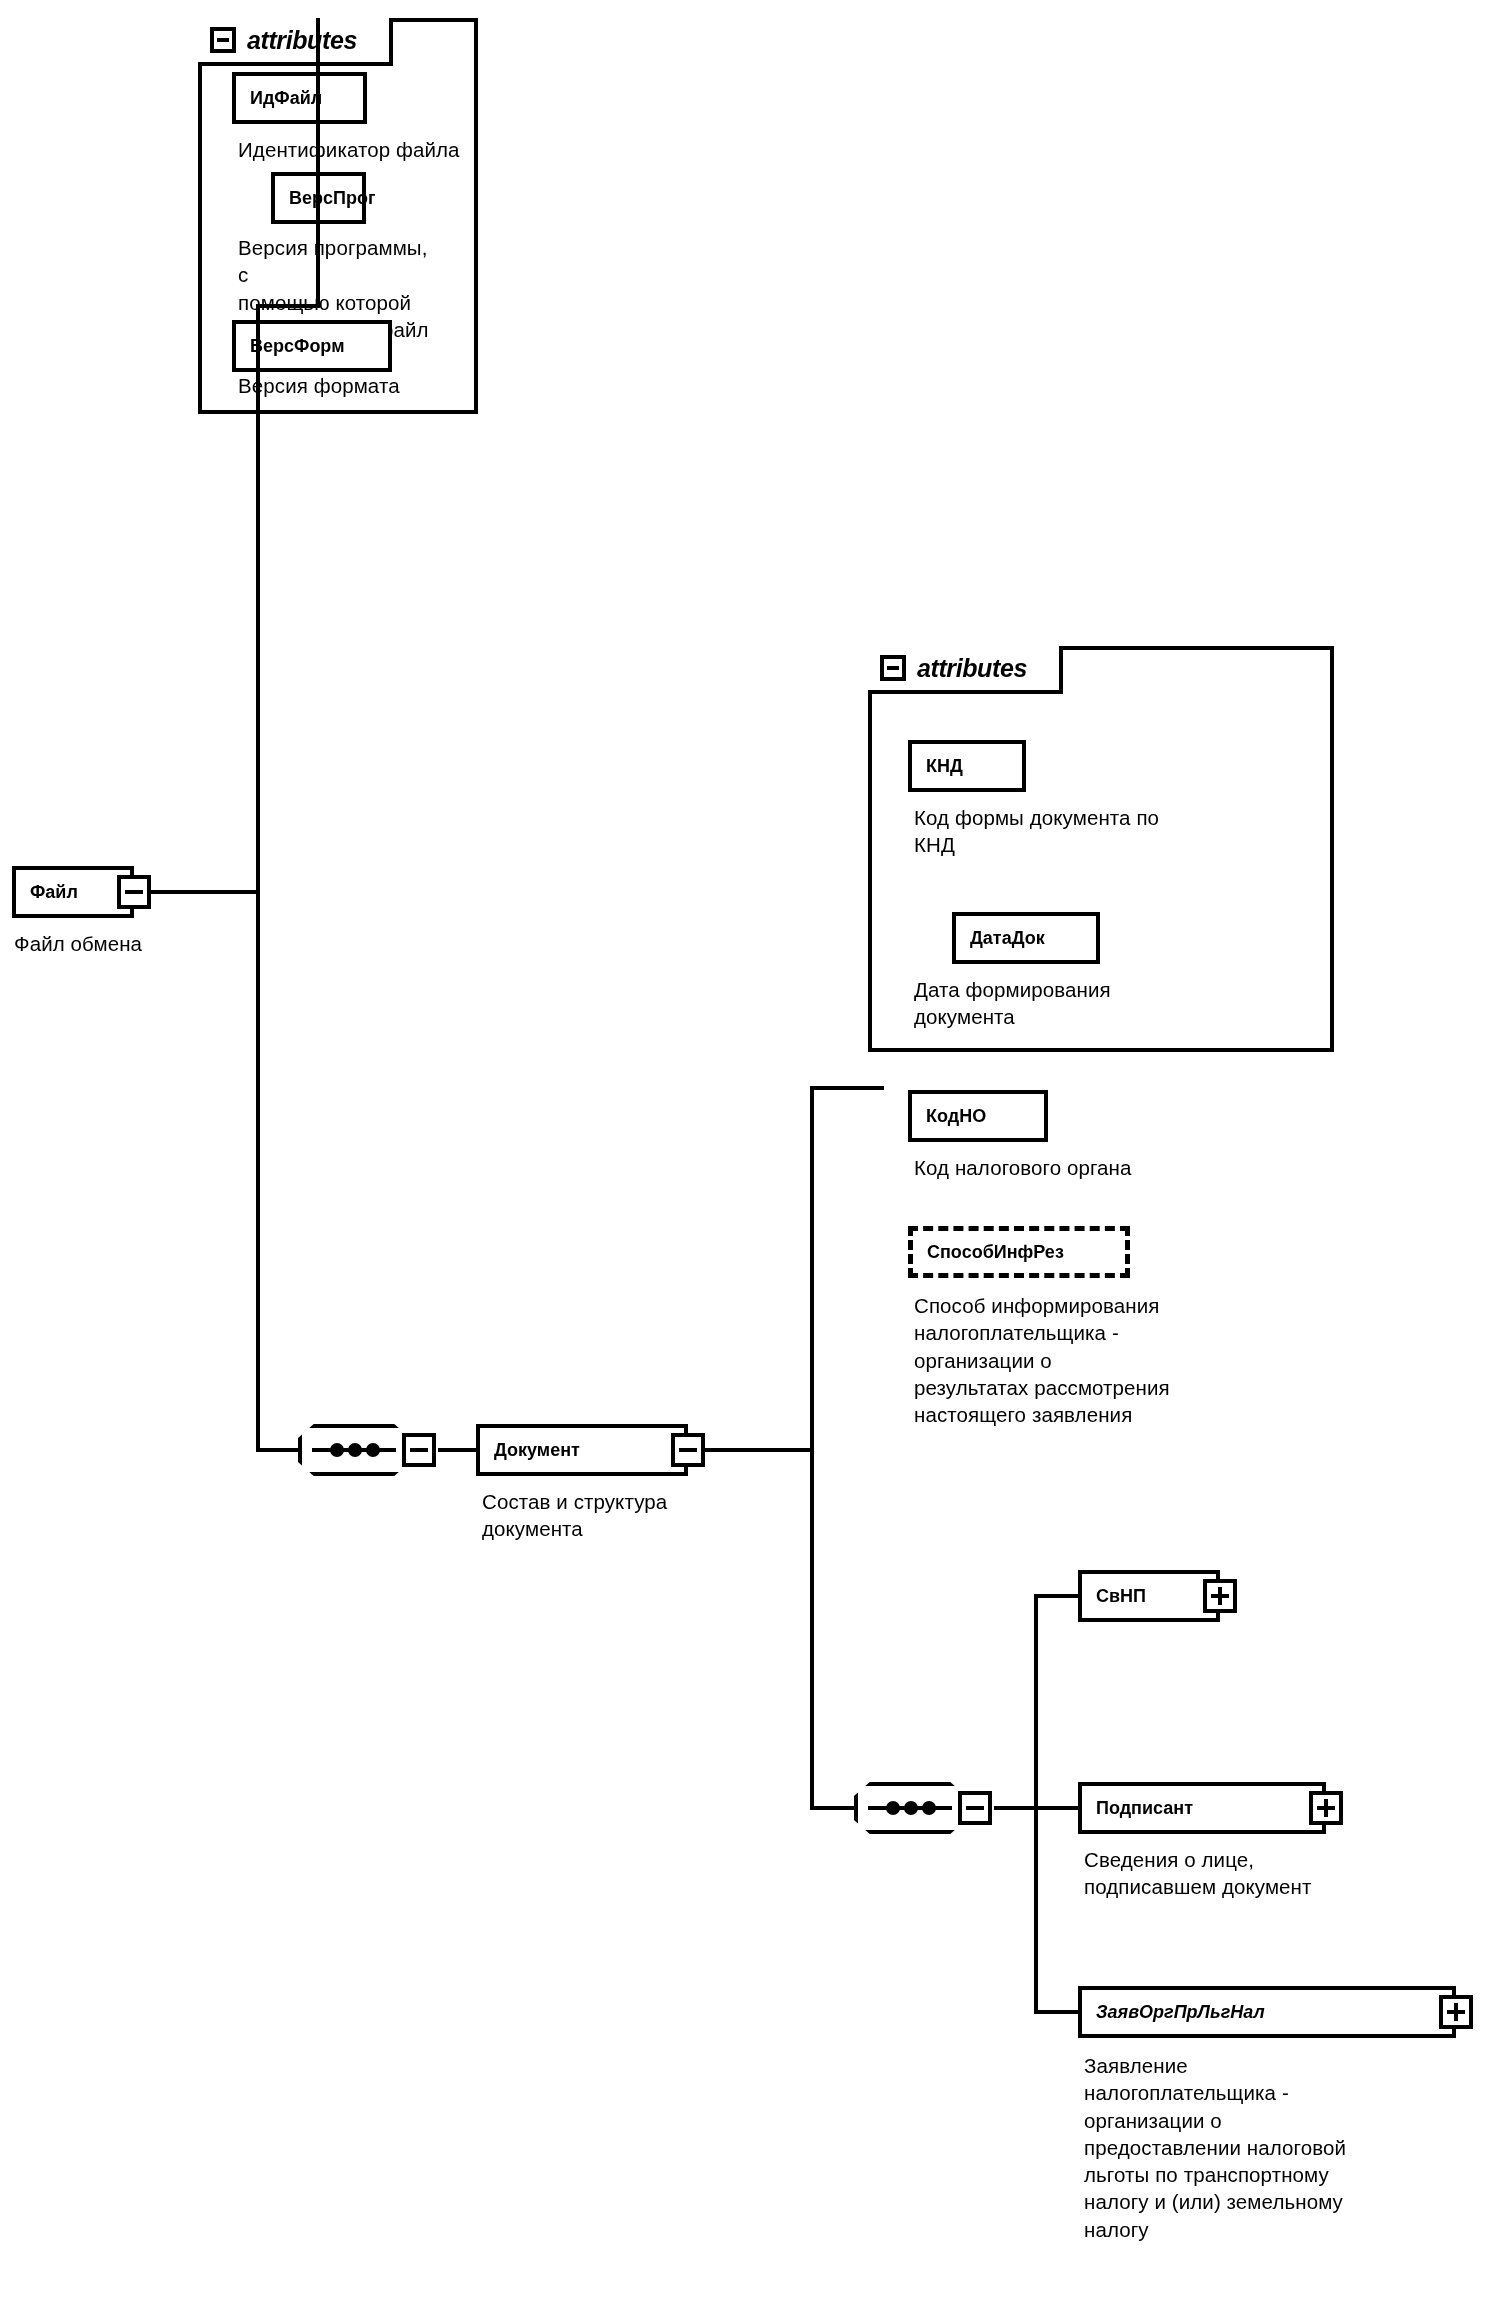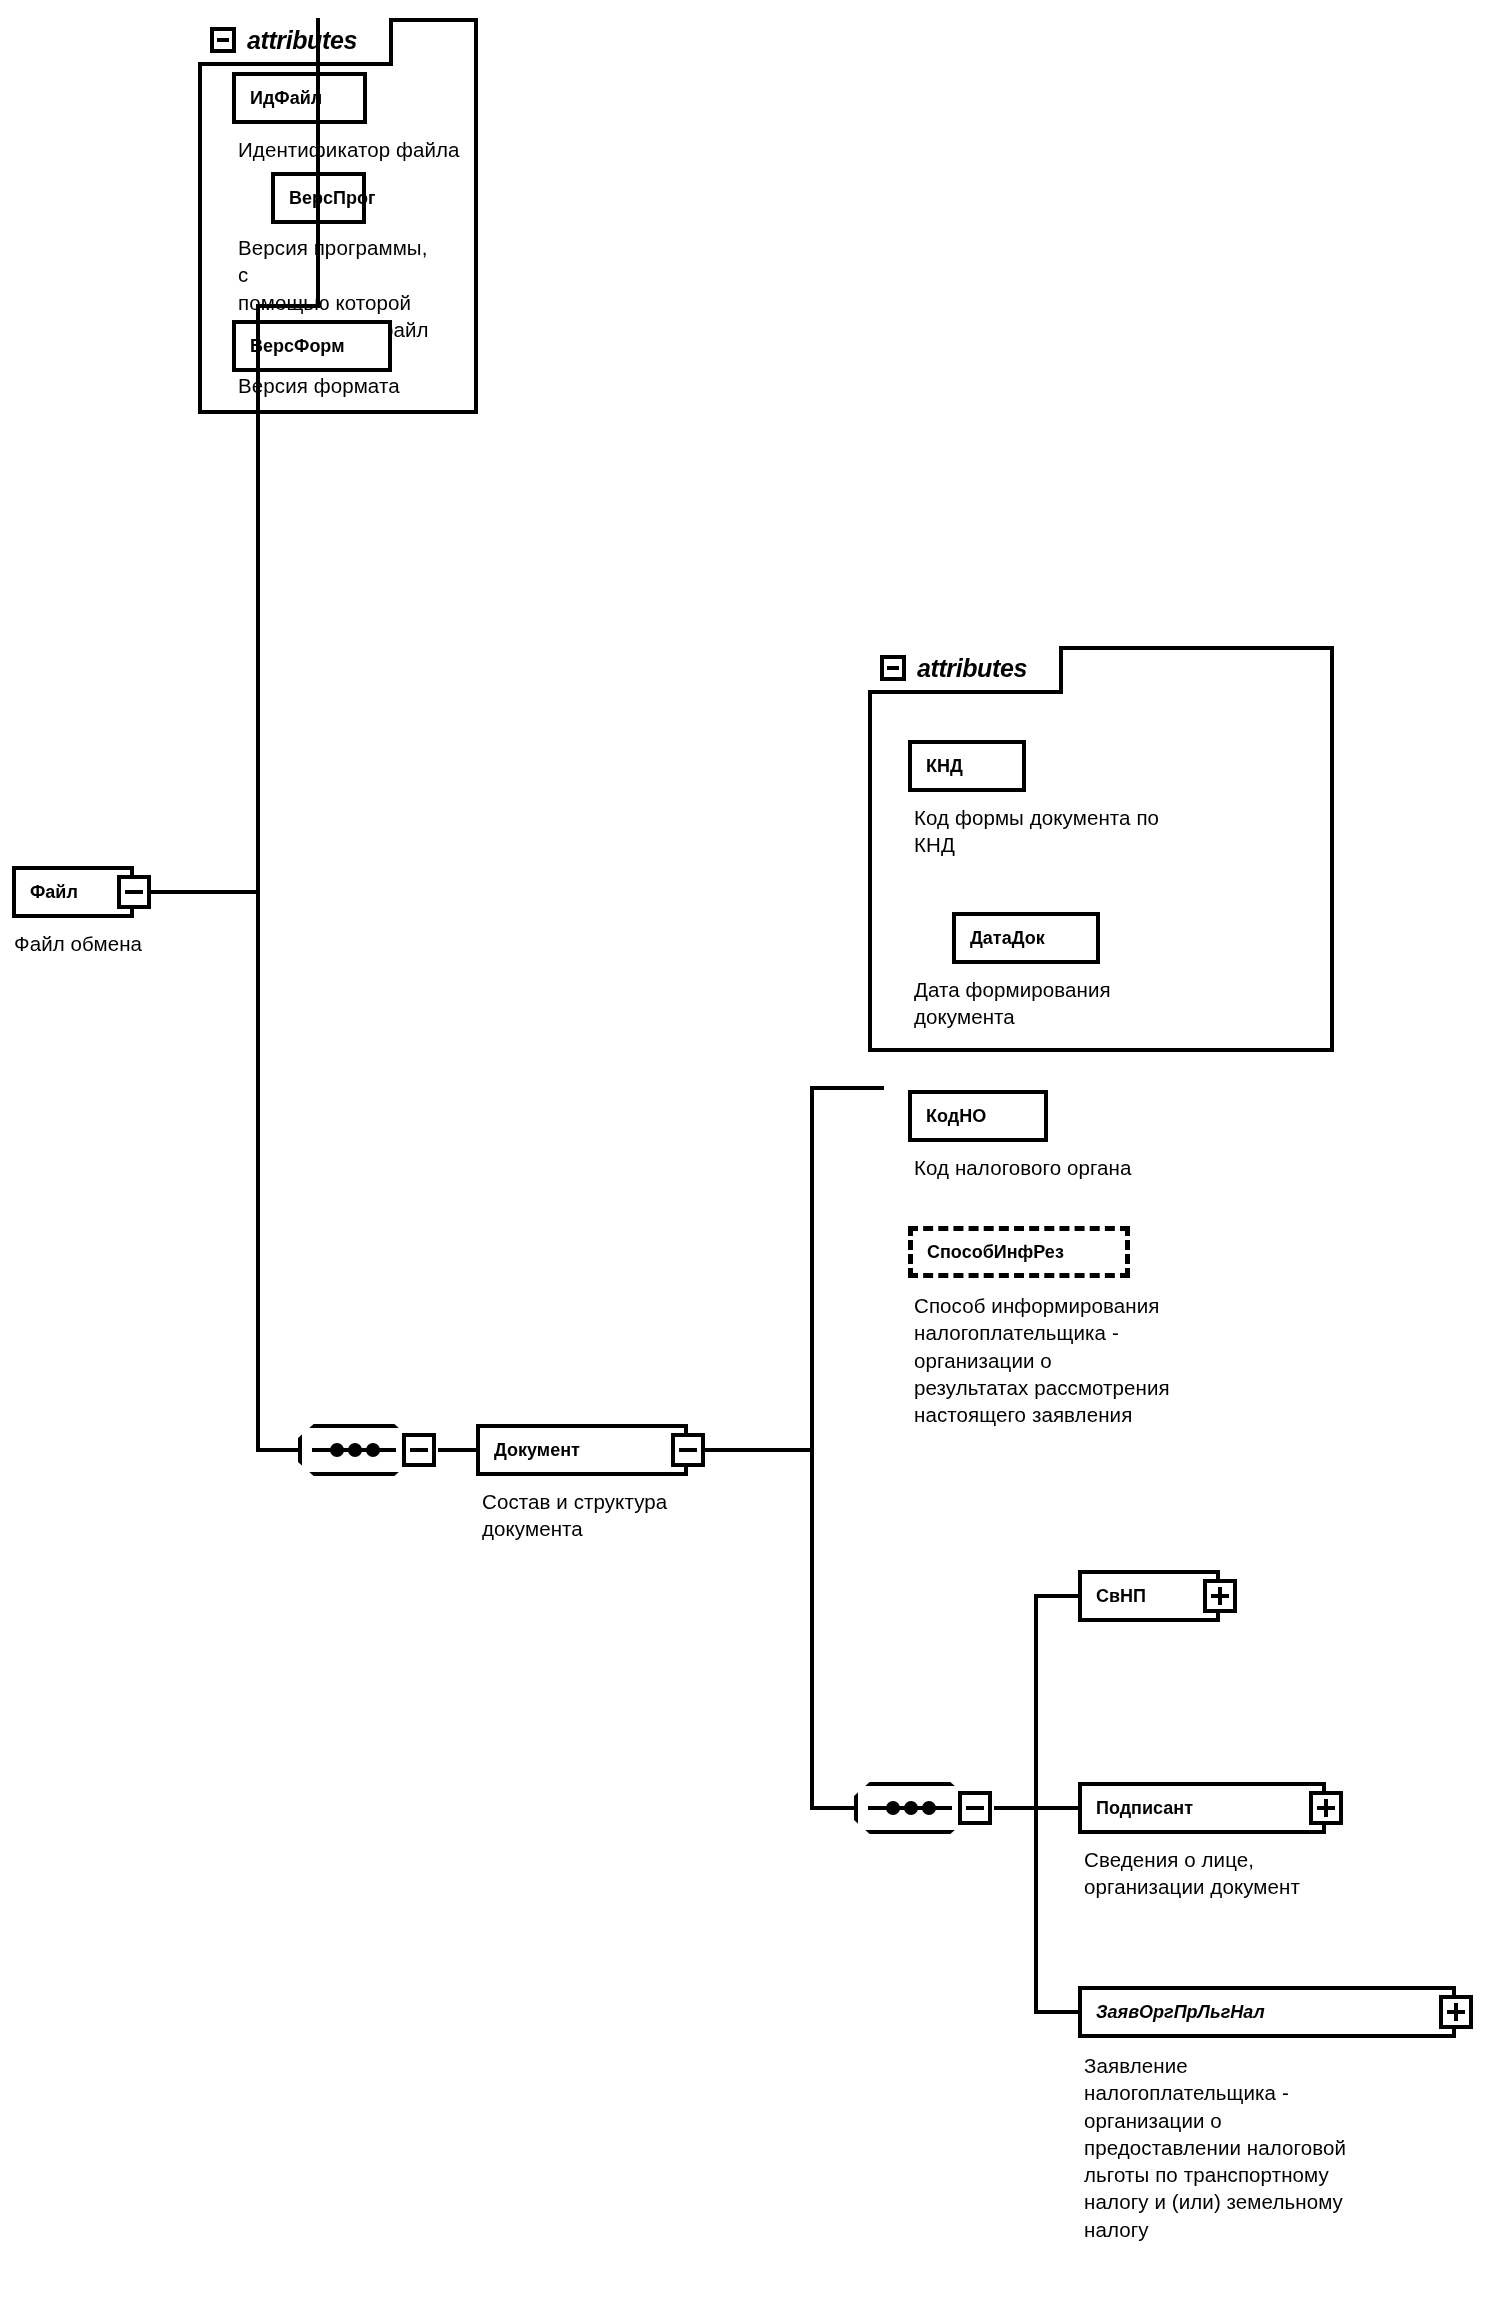--- a/index.html
+++ b/index.html
@@ -424,21 +424,21 @@
   <div class="node" style="left:1078px; top:1782px; width:248px;">
     <div class="node-wrap">
       <div class="node-shadow"></div>
       <div class="node-box">
         <span class="node-label">Подписант</span>
       </div>
       <span class="node-exp plus"></span>
     </div>
   </div>
   <div class="caption" style="left:1084px; top:1846px; width:330px;">Сведения о лице,
-организации документ</div>
+подписавшем документ</div>
 
   <div class="node" style="left:1078px; top:1986px; width:378px;font-style:italic;">
     <div class="node-wrap">
       <div class="node-shadow"></div>
       <div class="node-box">
         <span class="node-label">ЗаявОргПрЛьгНал</span>
       </div>
       <span class="node-exp plus"></span>
     </div>
   </div>

